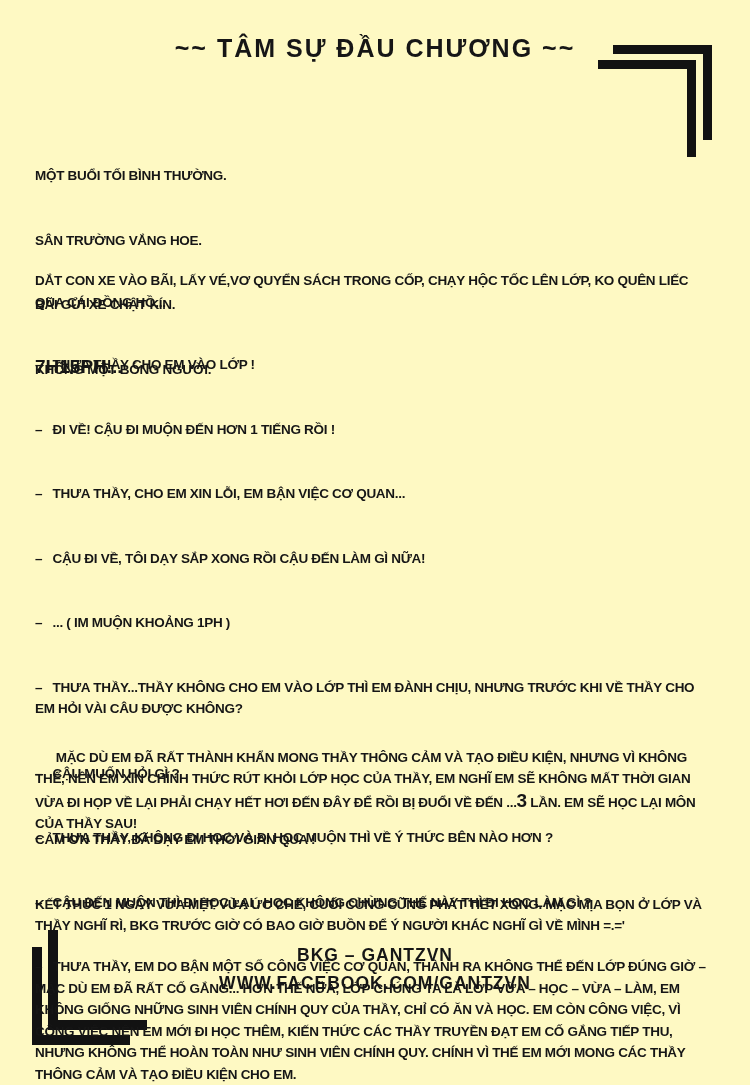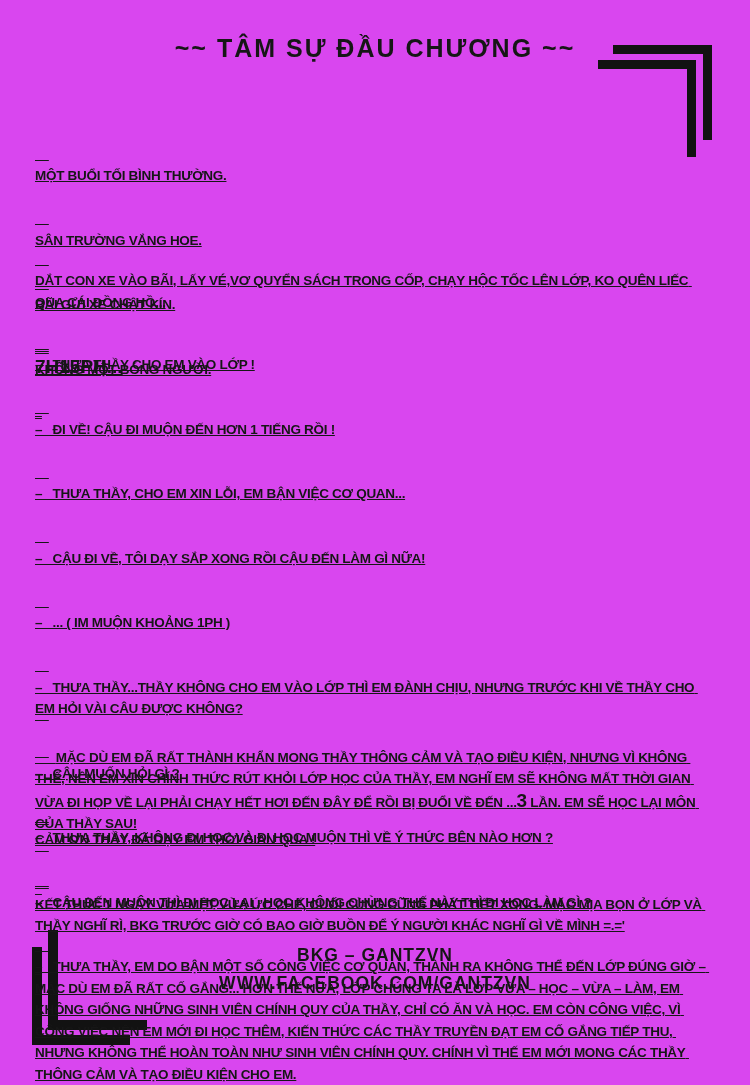--- a/index.html
+++ b/index.html
@@ -1,36 +1,35 @@
 <!DOCTYPE html>
 <html lang="vi"><head>
 <meta charset="utf-8">
 <style>
   html,body { margin:0; padding:0; background:#e8e8e8; }
   .page {
     position:relative;
     width:750px; height:1085px;
     margin:0 auto;
-    background:#d946ef;
+    background:#fef9c3;
     color:#161616;
     font-family:"Liberation Sans","DejaVu Sans",sans-serif;
     overflow:hidden;
   }
   .page-title {
     position:absolute; top:34px; left:0; width:750px;
     margin:0; text-align:center;
     font-size:25px; font-weight:700; letter-spacing:2px;
     white-space:pre;
   }
   .tblock {
     position:absolute; left:35px; right:35px;
     font-size:13.5px; font-weight:700;
     line-height:21.5px; letter-spacing:-0.3px;
     white-space:pre-wrap;
-    text-decoration:underline;
   }
   .tblock p { margin:0; padding:0; }
   .intro-block      { top:122px; }
   .narration-block  { top:227px; }
   .time-line        { font-size:19px; line-height:22px; font-weight:800; letter-spacing:0; }
   .dialogue-block   { top:311px; }
   .withdraw-block   { top:682px; }
   .closing-block    { top:786px; }
   .emphasis-num     { font-size:19px; font-weight:800; }
   .credit-block {

